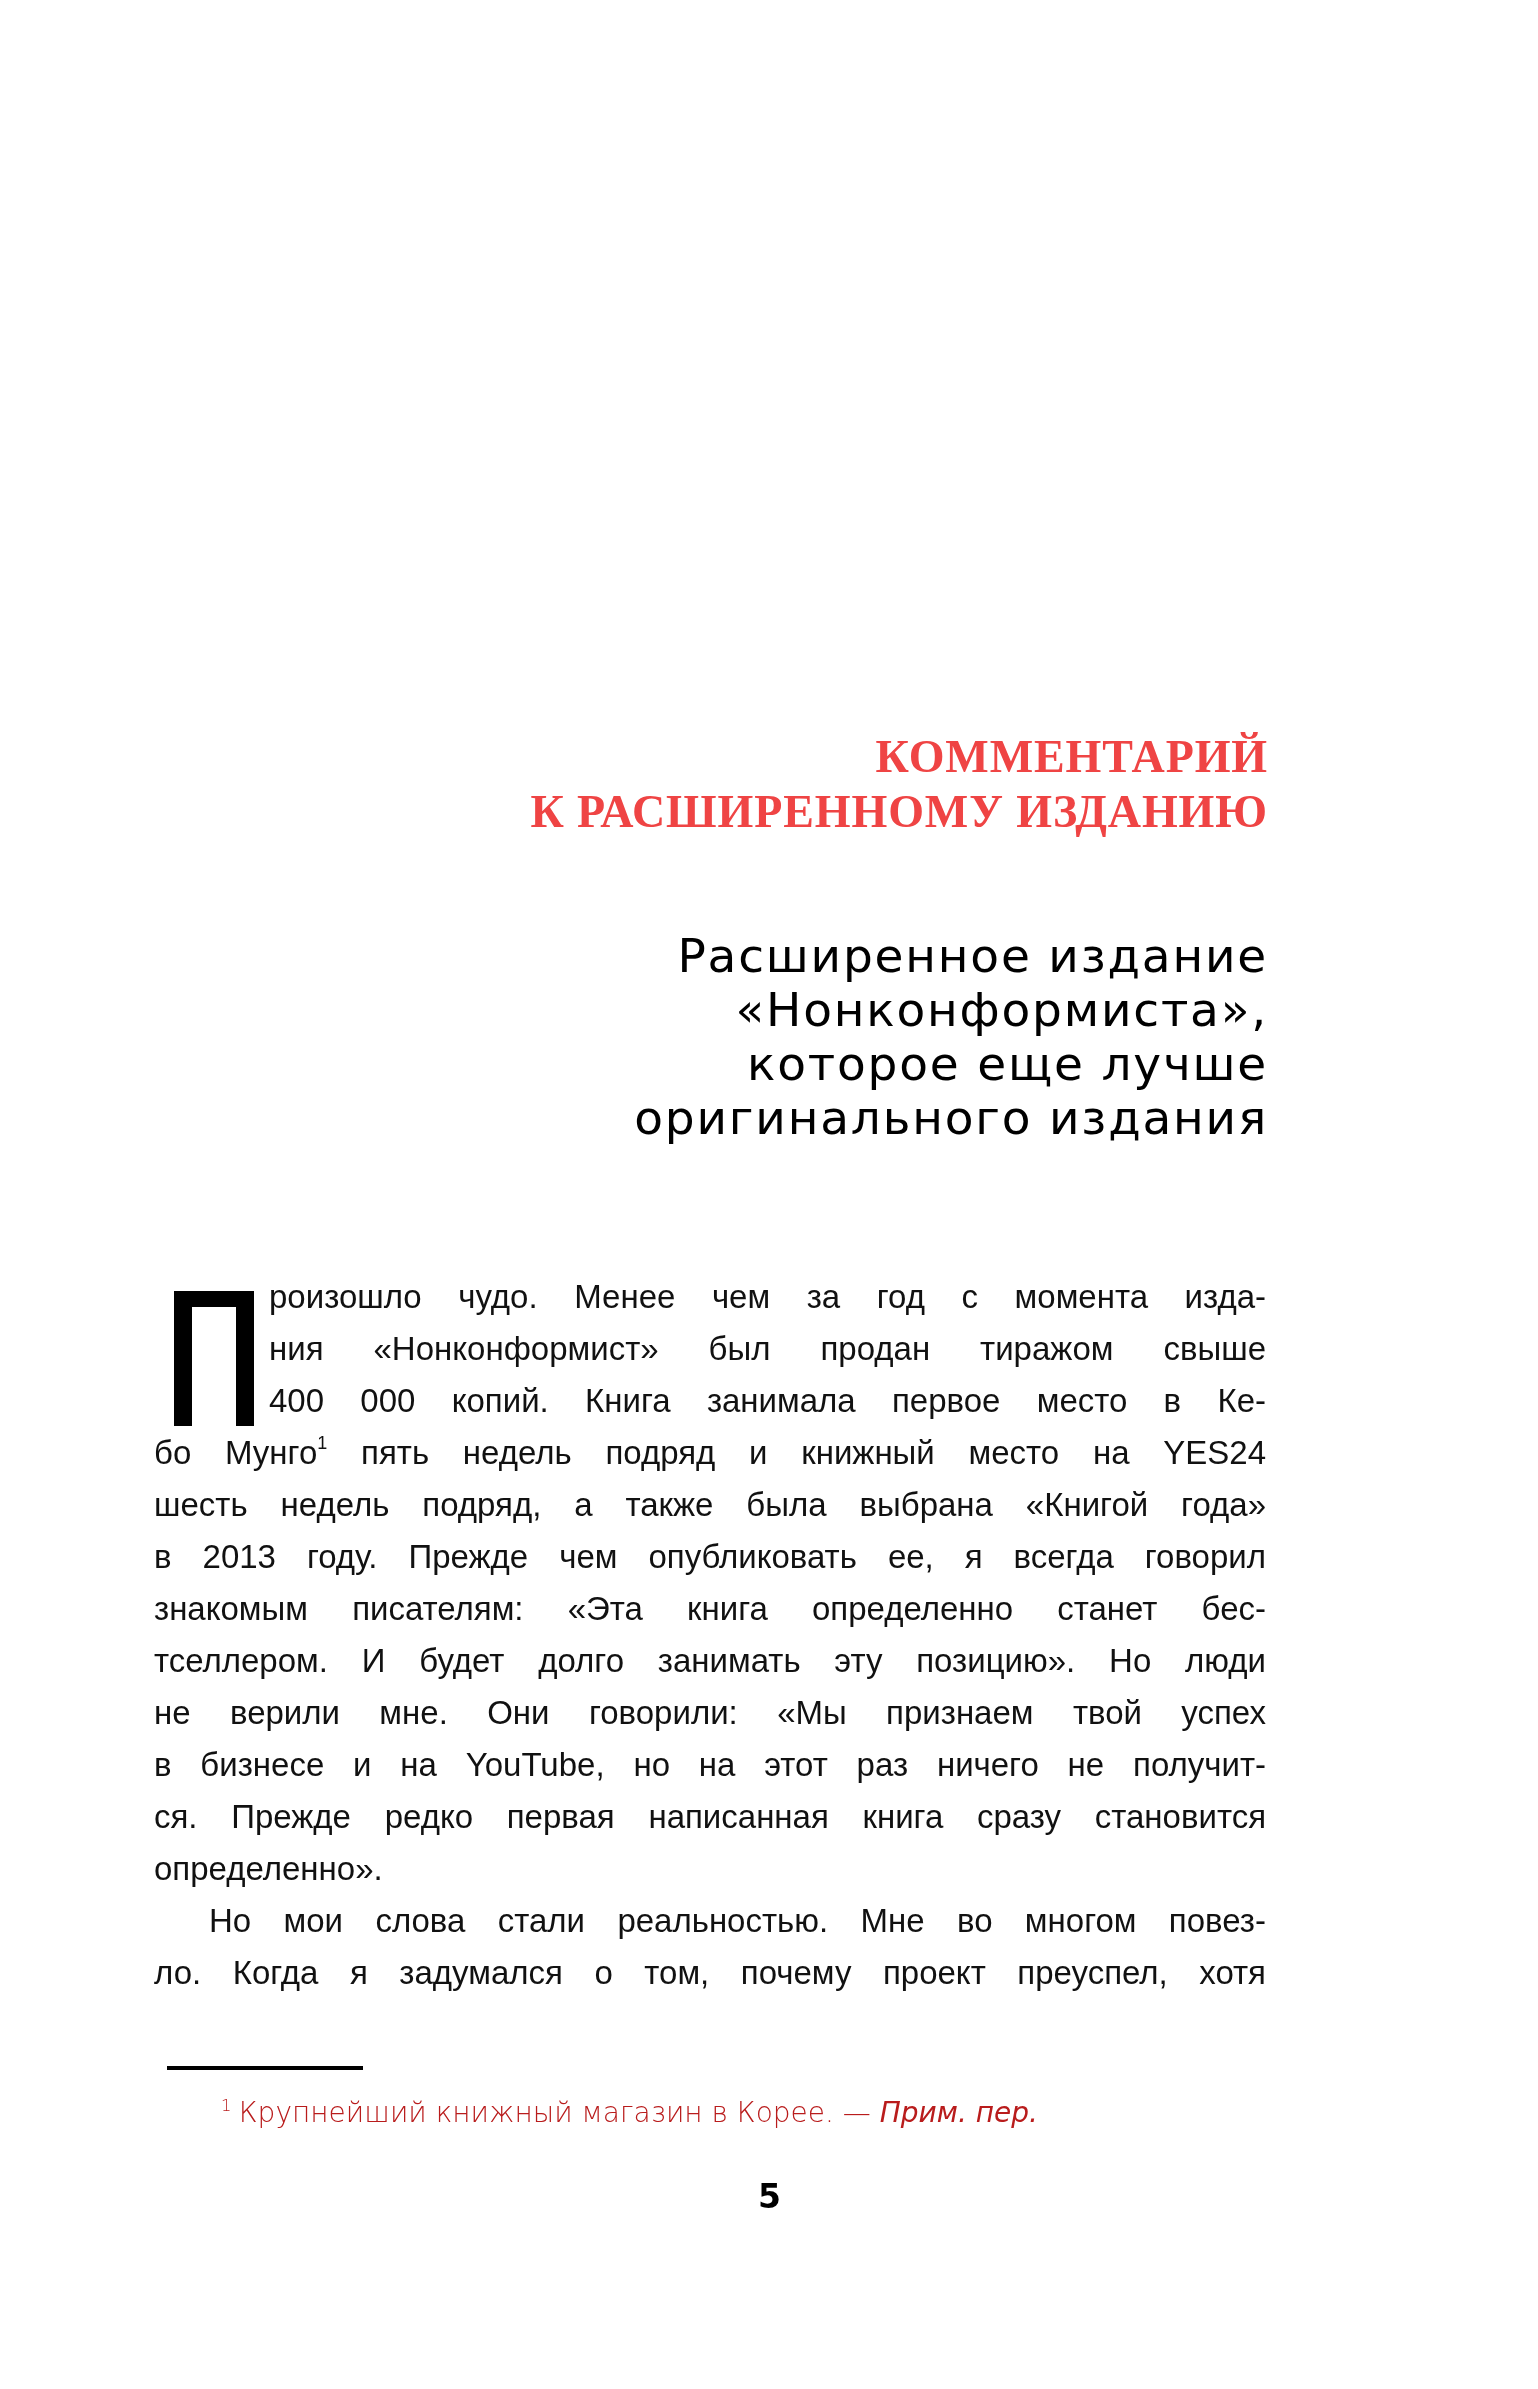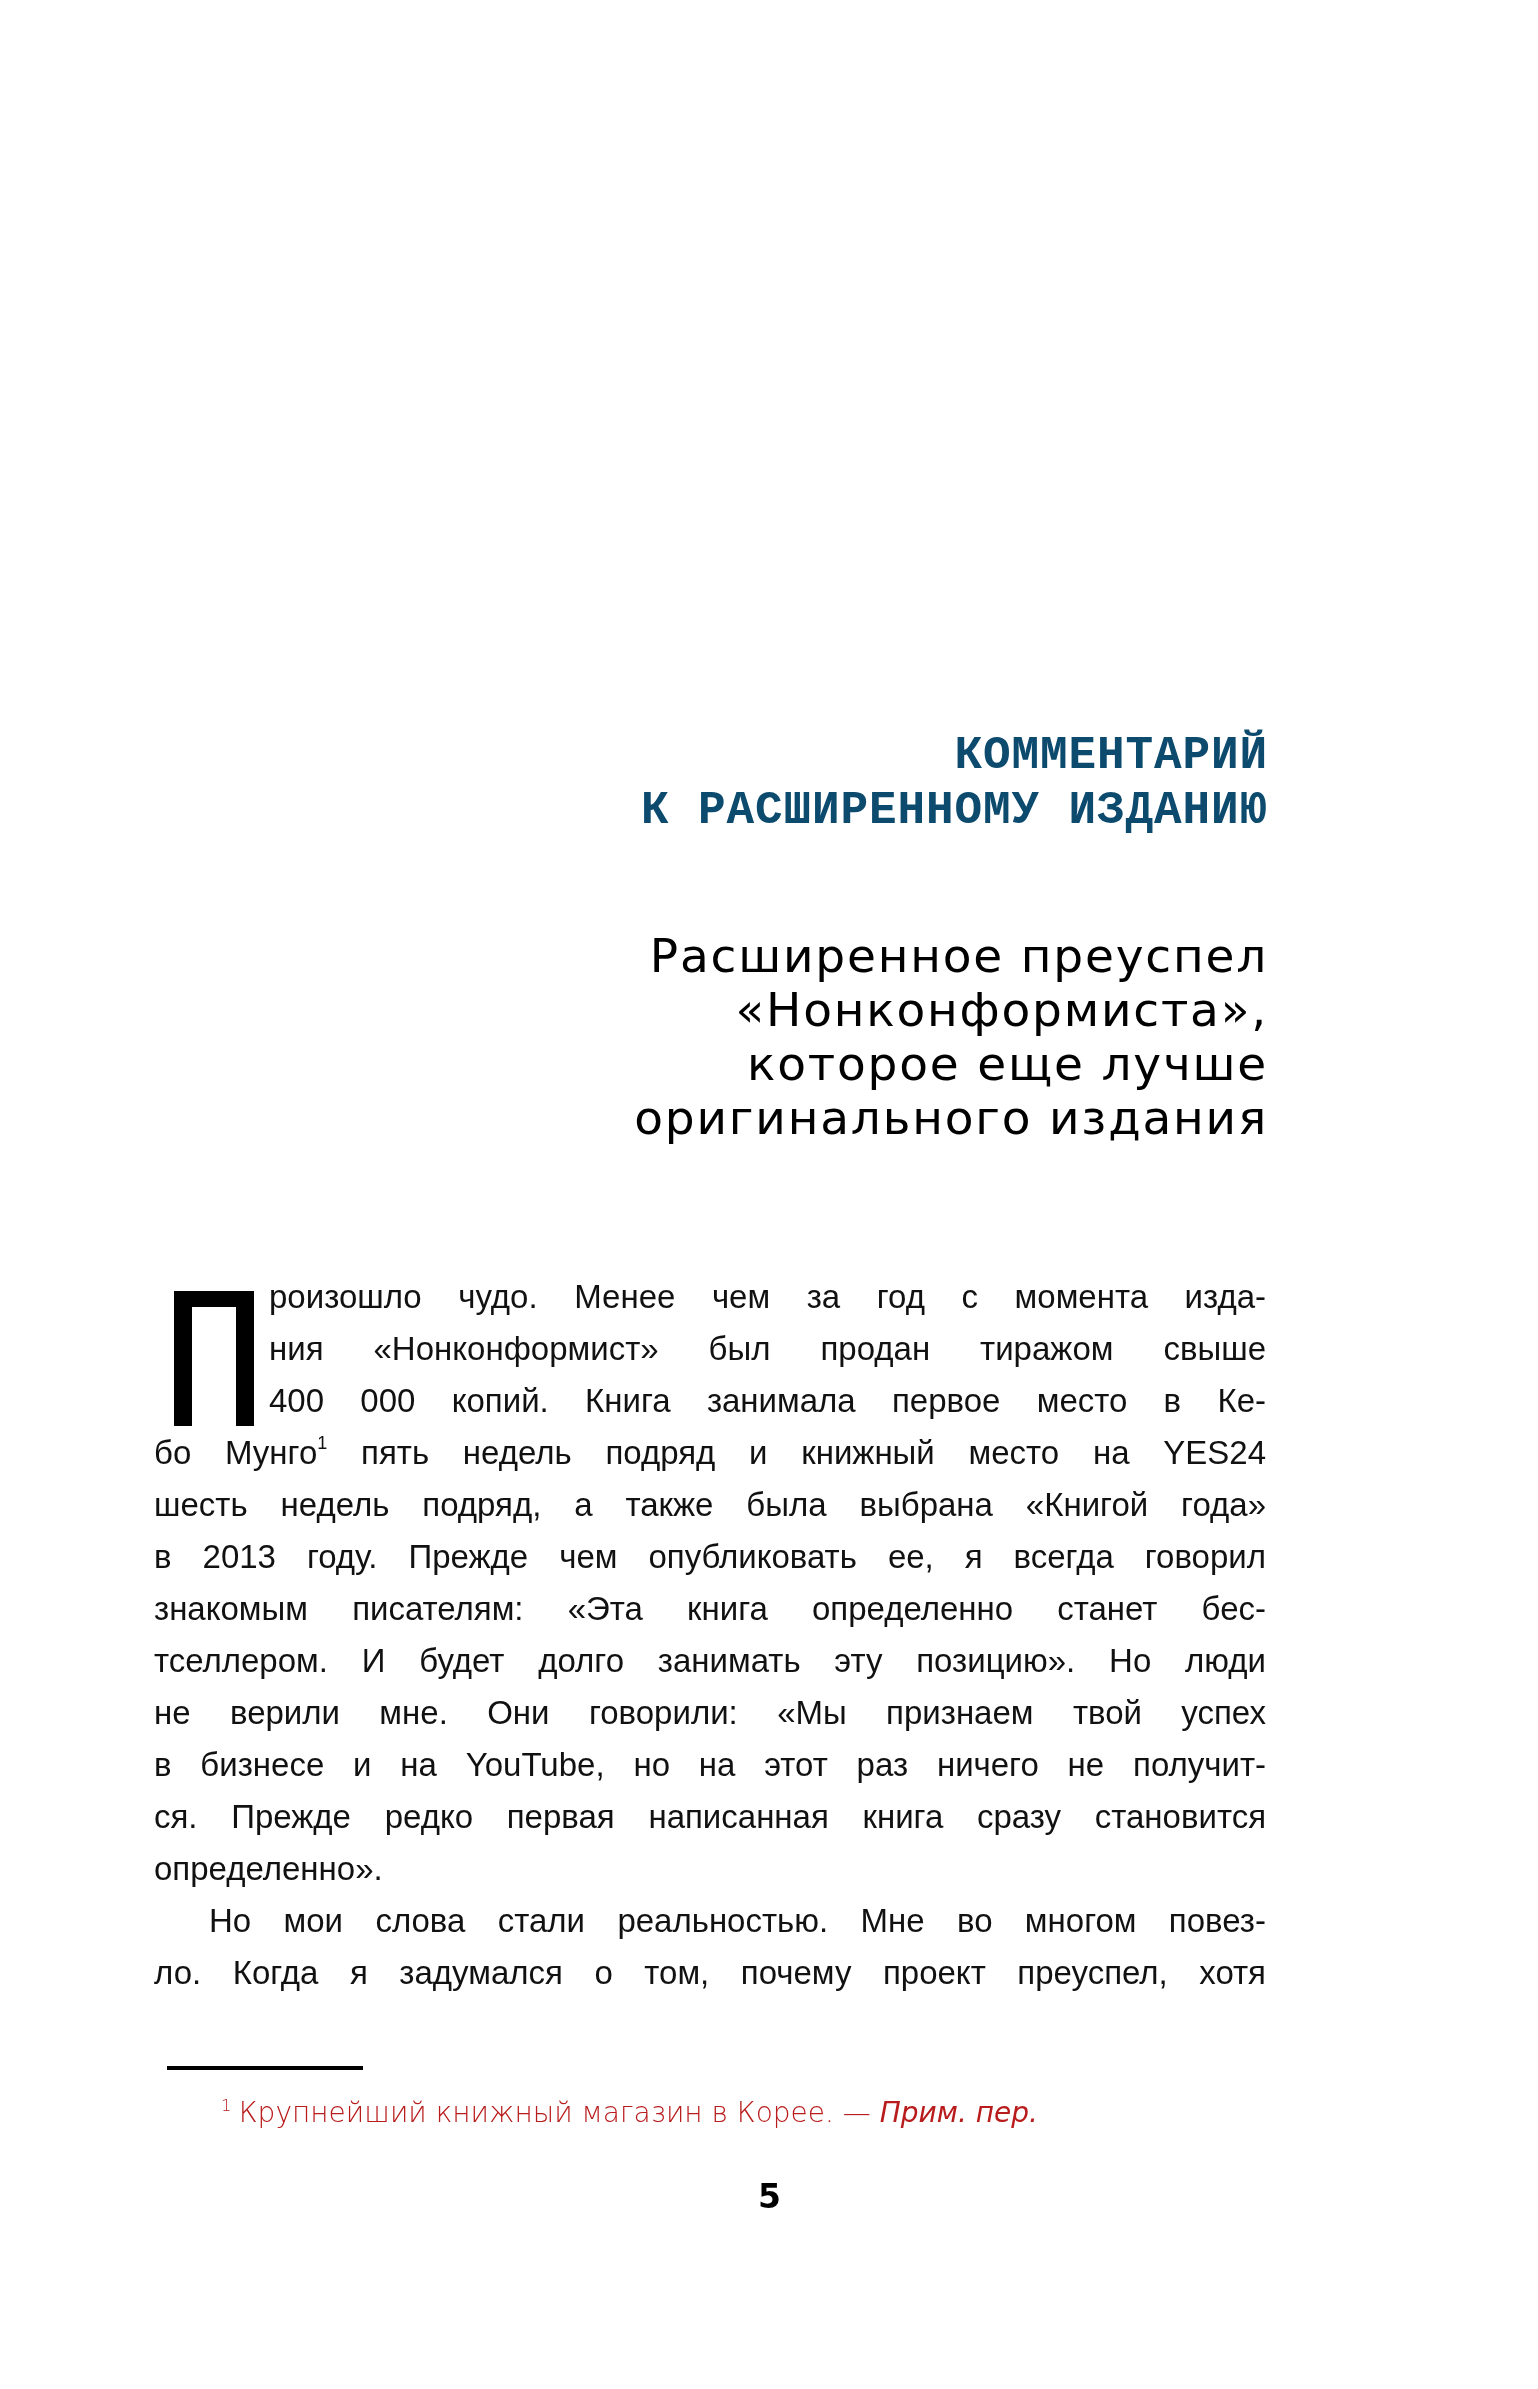--- a/index.html
+++ b/index.html
@@ -2,23 +2,23 @@
 <html style="font-size:14.6px"><head>
 <meta charset="utf-8">
 <style>
   html, body { margin: 0; padding: 0; background: #ffffff; }
   body { width: 1539px; height: 2389px; position: relative; overflow: hidden; color: #111111; }
   .page { position: absolute; left: 0; top: 0; width: 1539px; height: 2389px; background: #ffffff; }
 
   .heading {
     position: absolute; left: 273px; width: 995px; top: 729px;
     text-align: right;
-    font-family: Liberation Mono, monospace; font-weight: bold;
+    font-family: Liberation Serif, serif; font-weight: bold;
     font-size: 46px; line-height: 55px; letter-spacing: 0.9px;
-    text-transform: uppercase; color: #0c4a6e;
+    text-transform: uppercase; color: #ef4444;
   }
   .heading span { display: block; }
 
   .subtitle {
     position: absolute; left: 273px; width: 995px; top: 929px;
     text-align: right;
     font-family: "DejaVu Sans", sans-serif; font-weight: normal;
     font-size: 47px; line-height: 54px; letter-spacing: 1.8px; color: #000;
   }
   .subtitle span { display: block; }
@@ -62,21 +62,21 @@
 <body>
 
 <div class="page">
 
   <div class="heading">
     <span>КОММЕНТАРИЙ</span>
     <span>К РАСШИРЕННОМУ ИЗДАНИЮ</span>
   </div>
 
   <div class="subtitle">
-    <span>Расширенное преуспел</span>
+    <span>Расширенное издание</span>
     <span>«Нонконформиста»,</span>
     <span>которое еще лучше</span>
     <span>оригинального издания</span>
   </div>
 
   <div class="body-text">
     <div class="dropcap-wrap">
       <div class="dropcap-box">
         <div class="bar-top"></div>
         <div class="bar-left"></div>

